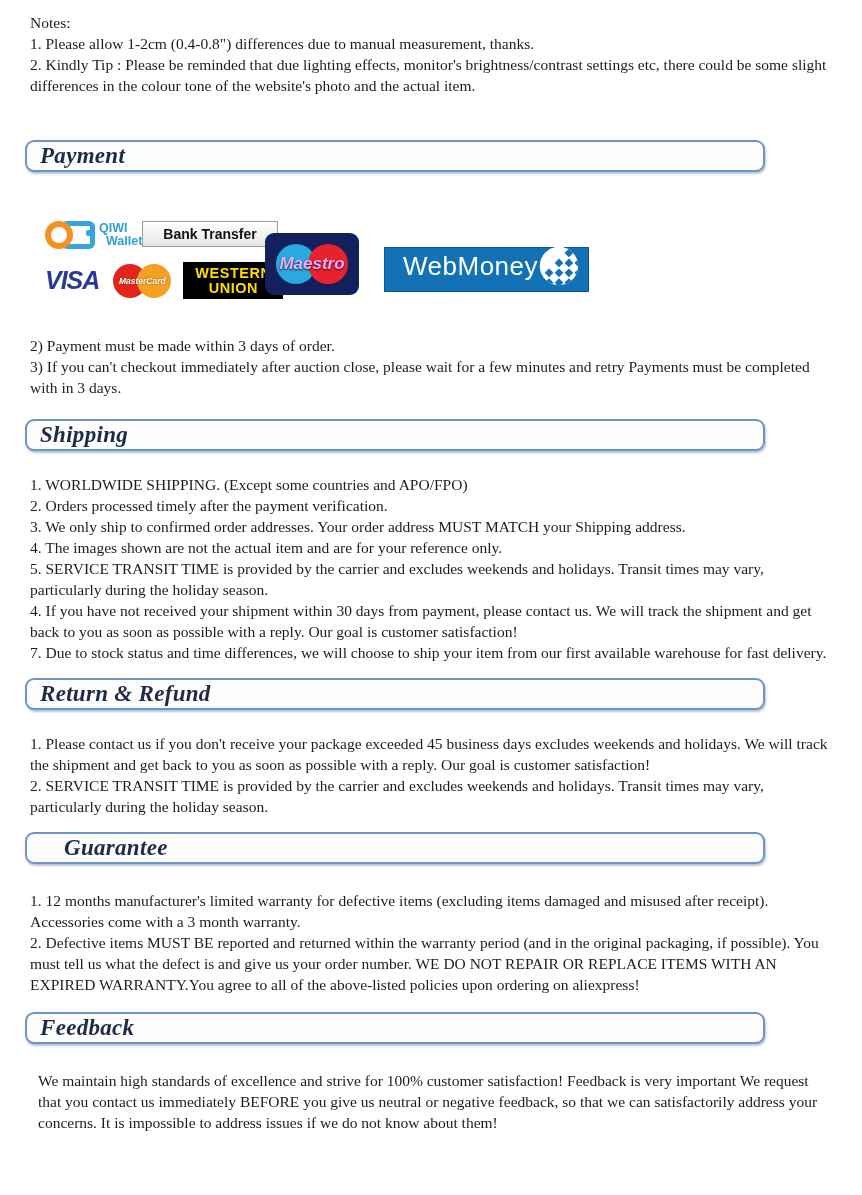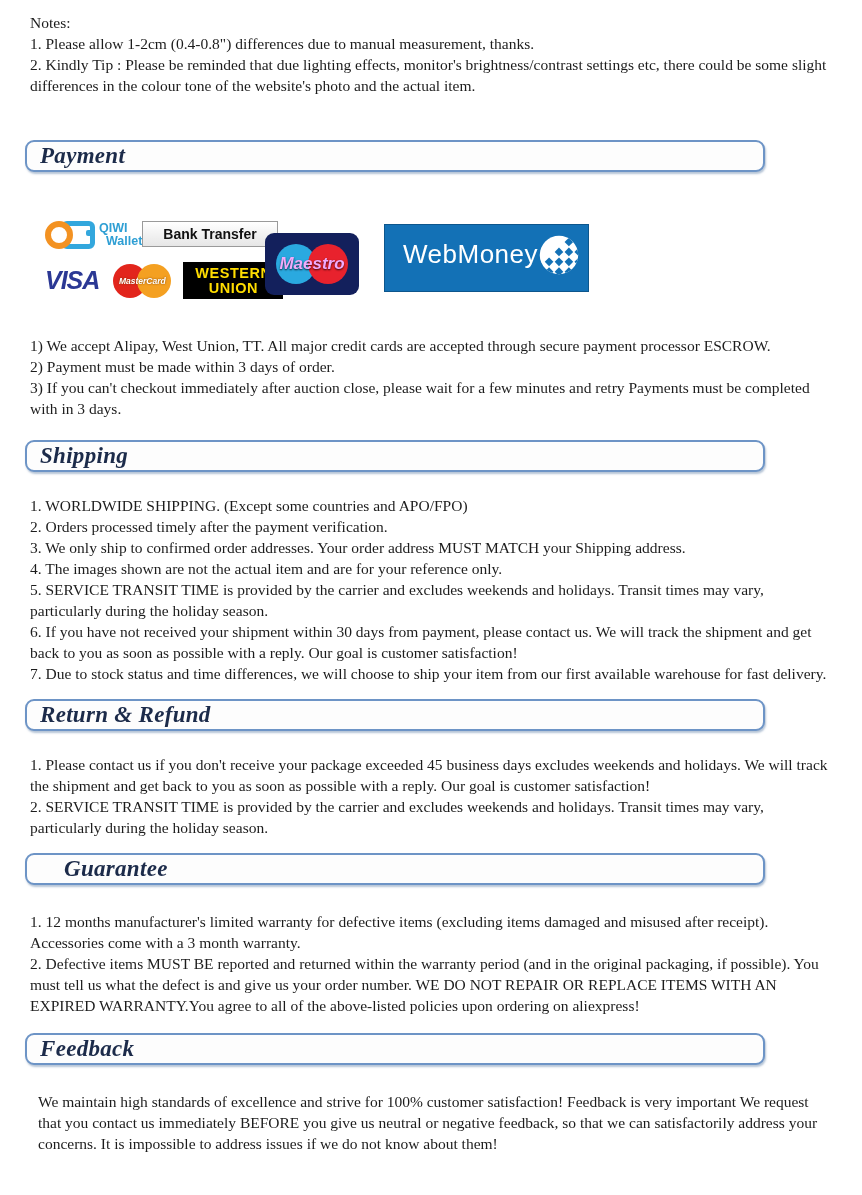--- a/index.html
+++ b/index.html
@@ -82,21 +82,21 @@
     margin-left:8px; margin-bottom:10px; flex:none;
   }
   .maestro-c1 { position:absolute; left:11px; top:11px; width:40px; height:40px; border-radius:50%; background:#2aa9e0; }
   .maestro-c2 { position:absolute; right:11px; top:11px; width:40px; height:40px; border-radius:50%; background:#e8222d; }
   .maestro-label {
     position:absolute; left:0; right:0; top:21px; text-align:center;
     font-size:17px; font-weight:bold; font-style:italic; color:#f0abfc;
     text-shadow:0 1px 2px rgba(0,0,0,0.8); z-index:2;
   }
   .webmoney {
-    box-sizing:border-box; width:205px; height:68px; background:#1371b6;
+    box-sizing:border-box; width:205px; height:45px; background:#1371b6;
     border:1px solid #0d568c; margin-left:25px; margin-bottom:13px; flex:none;
     display:flex; align-items:center; justify-content:space-between; padding:0 8px 7px 18px;
   }
   .webmoney-label { color:#fff; font-size:26px; letter-spacing:0.5px; }
 
   .mt-logos-text { margin-top:30px; }
   .mt-shipping-text { margin-top:23px; }
   .mt-return-text { margin-top:23px; }
   .mt-guarantee-text { margin-top:26px; }
   .mt-feedback-text { margin-top:26px; padding-left:8px; }
@@ -165,35 +165,34 @@
           <rect x="18" y="34" width="7" height="7"></rect>
             <rect x="34" y="34" width="7" height="7"></rect>
           <rect x="26" y="42" width="7" height="7"></rect>
             <rect x="42" y="42" width="7" height="7"></rect>
         </g>
       </svg>
     </div>
   </div>
 
   <div class="text-block mt-logos-text">
-    <p>1) We accept Alipay, West Union, TT. All major credit cards are accepted through secure payment processor ESCROW.</p>
     <p>2) Payment must be made within 3 days of order.</p>
     <p>3) If you can't checkout immediately after auction close, please wait for a few minutes and retry Payments must be completed with in 3 days.</p>
   </div>
 
   <div class="sec-header mt-shipping-h">
     <span class="sec-title">Shipping</span>
   </div>
   <div class="text-block mt-shipping-text">
     <p>1. WORLDWIDE SHIPPING. (Except some countries and APO/FPO)</p>
     <p>2. Orders processed timely after the payment verification.</p>
     <p>3. We only ship to confirmed order addresses. Your order address MUST MATCH your Shipping address.</p>
     <p>4. The images shown are not the actual item and are for your reference only.</p>
     <p>5. SERVICE TRANSIT TIME is provided by the carrier and excludes weekends and holidays. Transit times may vary, particularly during the holiday season.</p>
-    <p>6. If you have not received your shipment within 30 days from payment, please contact us. We will track the shipment and get back to you as soon as possible with a reply. Our goal is customer satisfaction!</p>
+    <p>4. If you have not received your shipment within 30 days from payment, please contact us. We will track the shipment and get back to you as soon as possible with a reply. Our goal is customer satisfaction!</p>
     <p>7. Due to stock status and time differences, we will choose to ship your item from our first available warehouse for fast delivery.</p>
   </div>
 
   <div class="sec-header mt-return-h">
     <span class="sec-title">Return &amp; Refund</span>
   </div>
   <div class="text-block mt-return-text">
     <p>1. Please contact us if you don't receive your package exceeded 45 business days excludes weekends and holidays. We will track the shipment and get back to you as soon as possible with a reply. Our goal is customer satisfaction!</p>
     <p>2. SERVICE TRANSIT TIME is provided by the carrier and excludes weekends and holidays. Transit times may vary, particularly during the holiday season.</p>
   </div>

